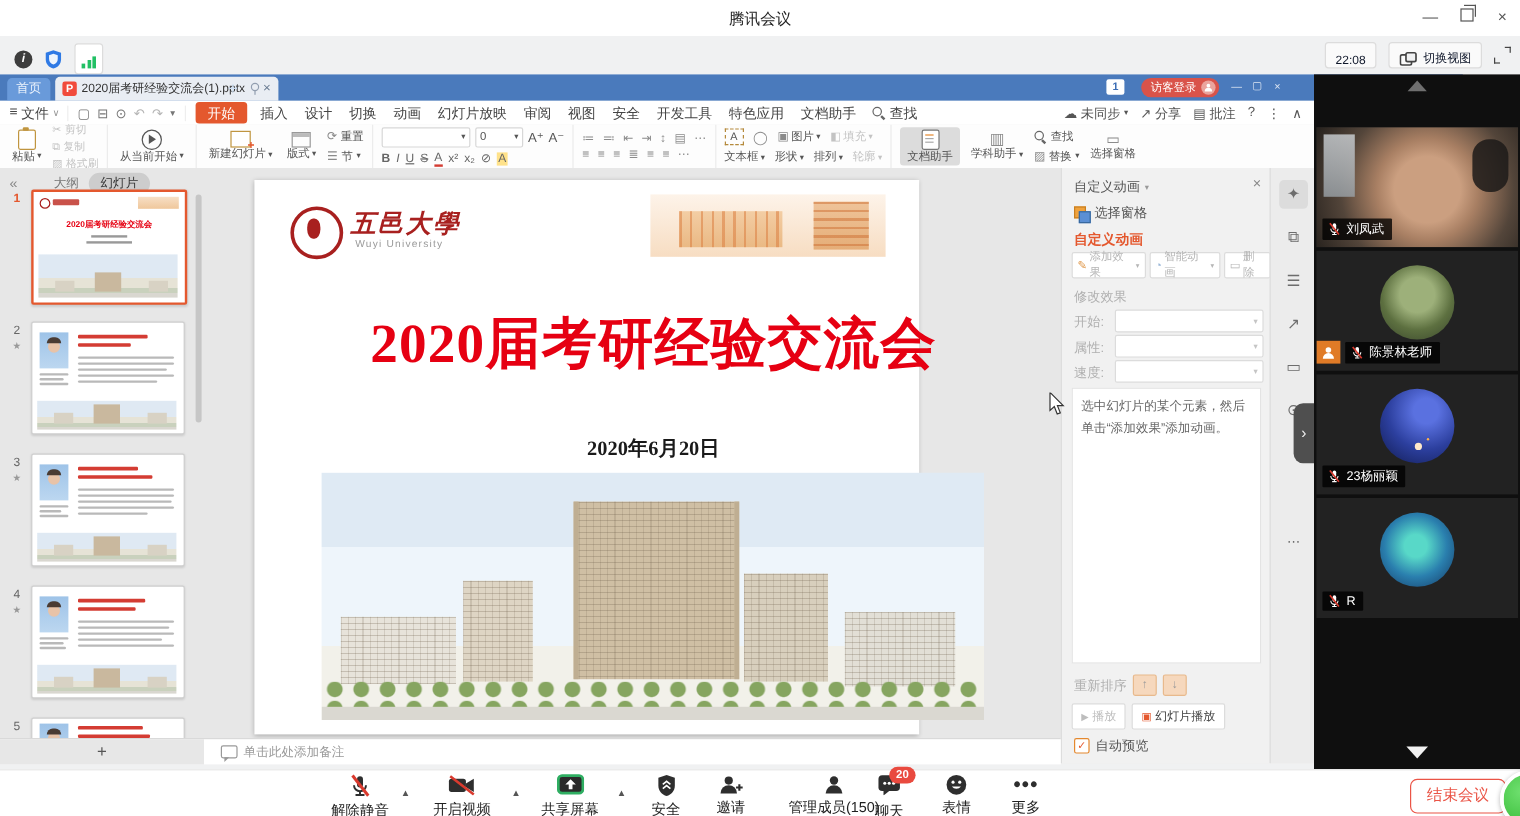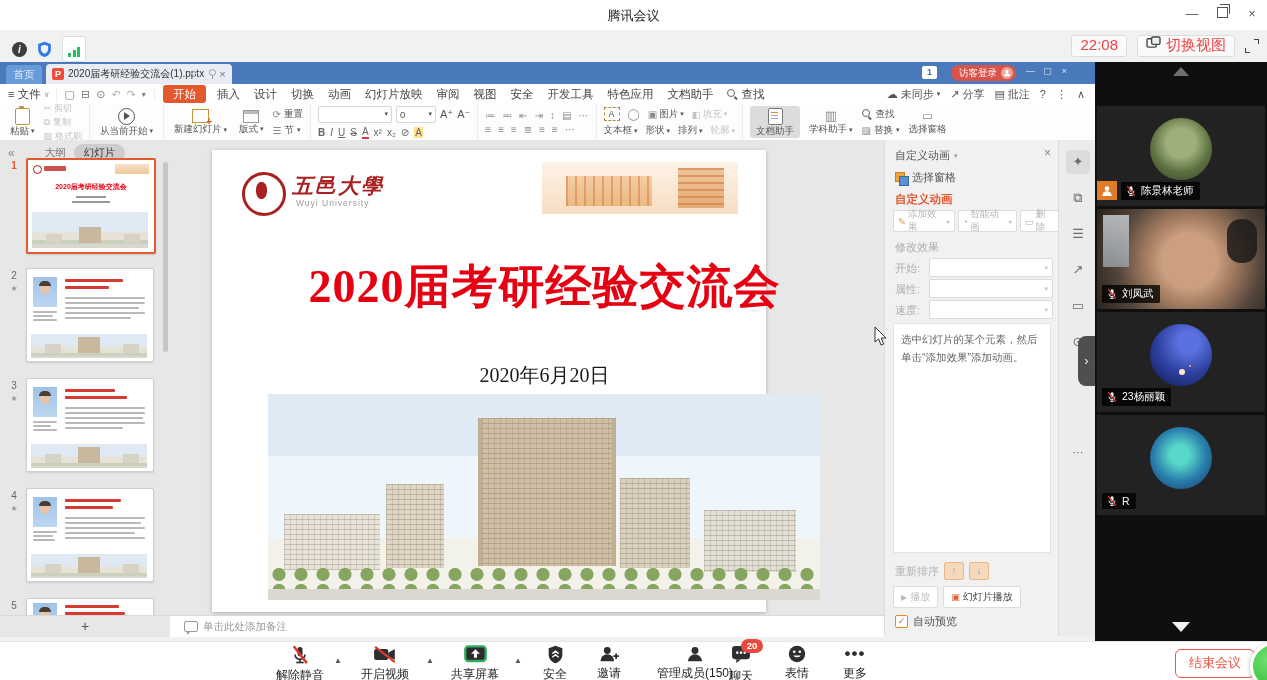--- a/index.html
+++ b/index.html
@@ -9,21 +9,21 @@
   .abs{position:absolute}
   .flex{display:flex;align-items:center}
   .col{display:flex;flex-direction:column}
   
   #titlebar{left:0;top:0;width:1267px;height:30px;background:#ffffff;border-bottom:1px solid #e9e9e9}
   #titlebar .title{left:50%;top:7px;transform:translateX(-50%);font-size:13px;color:#222}
   .winbtn{width:22px;height:18px;text-align:center;line-height:18px;color:#555;font-size:13px}
   .restore-ic{position:relative;width:9px;height:9px;border:1px solid #555;display:inline-block}
   .restore-ic::before{content:"";position:absolute;left:2px;top:-4px;width:9px;height:9px;border:1px solid #555;border-bottom:none;border-left:none}
   #meetbar{left:0;top:30px;width:1267px;height:32px;background:#f0f1f2}
-  .mb-chip{height:20px;border:1px solid #dcdcdc;background:#fafafa;border-radius:3px;padding:0 8px;font-size:15px;color:#ef4444;display:flex;align-items:flex-start;gap:5px}
+  .mb-chip{height:20px;border:1px solid #dcdcdc;background:#fafafa;border-radius:3px;padding:0 8px;font-size:10px;color:#0f172a;display:flex;align-items:flex-end;gap:5px}
   .infoc{width:15px;height:15px;border-radius:50%;background:#3d3d3d;color:#fff;font-size:10px;font-style:italic;font-weight:bold;text-align:center;line-height:15px}
   .sigbox{width:22px;height:20px;border:1px solid #dcdcdc;border-radius:3px;background:#fff;display:flex;align-items:flex-end;justify-content:center;gap:1.5px;padding-bottom:4px}
   .sigbox i{display:block;width:3px;background:#21c064}
   .fs2::before{content:"";position:absolute;right:0;top:0;width:4px;height:4px;border:1.6px solid #444;border-left:none;border-bottom:none}
   .fs2::after{content:"";position:absolute;left:0;bottom:0;width:4px;height:4px;border:1.6px solid #444;border-right:none;border-top:none}
   
   #wps{left:0;top:62px;width:1095px;height:574px;background:#fff}
   #tabbar{left:0;top:0;width:1219px;height:22px;background:#4a7abc}
   .hometab{left:6px;top:3px;height:19px;width:36px;background:#699ada;color:#eaf2fc;border-radius:4px 4px 0 0;font-size:10.5px;text-align:center;line-height:19px}
   .doctab{left:46px;top:2px;height:20px;background:#e9edf3;border-radius:4px 4px 0 0;display:flex;align-items:center;padding:0 6px;gap:4px;font-size:10px;color:#333}
@@ -93,21 +93,21 @@
   #slidecard{position:absolute;left:42px;top:10px;width:554px;height:462px;background:#fff;box-shadow:0 1px 4px rgba(0,0,0,.25)}
   .ring{position:absolute;left:30px;top:22px;width:38px;height:38px;border:3px solid #a8201f;border-radius:50%;background:#fff}
   .ring::after{content:"";position:absolute;left:11px;top:7px;width:11px;height:17px;background:#a8201f;border-radius:45%}
   .unicn{position:absolute;left:80px;top:22px;font-family:"Liberation Serif","DejaVu Serif",serif;font-size:21px;font-weight:bold;color:#a8201f;letter-spacing:2px;font-style:italic}
   .unien{position:absolute;left:84px;top:48px;font-size:8.5px;color:#9a9a9a;letter-spacing:1px}
   .sketch{position:absolute;right:28px;top:12px;width:196px;height:52px;background:linear-gradient(180deg,#fdf3e9,#f7ddc2);overflow:hidden}
   .sketch::before{content:"";position:absolute;left:24px;top:14px;width:86px;height:30px;background:repeating-linear-gradient(90deg,rgba(219,126,64,.55) 0 2px,#0000 2px 9px),linear-gradient(#f3cda4,#eab984)}
   .sketch::after{content:"";position:absolute;right:14px;top:6px;width:46px;height:40px;background:repeating-linear-gradient(rgba(205,110,50,.5) 0 2px,#0000 2px 7px),linear-gradient(#efc49a,#e5ad77)}
   .stitle{position:absolute;left:0;top:106px;width:665px;text-align:center;font-family:"Liberation Serif","DejaVu Serif",serif;font-size:46px;font-weight:bold;color:#e60012;letter-spacing:1px}
   .sdept{position:absolute;left:0;top:190px;width:665px;text-align:center;font-family:"Liberation Serif","DejaVu Serif",serif;font-size:17px;font-weight:bold;color:#1a1a1a}
-  .sdate{position:absolute;left:0;top:212px;width:665px;text-align:center;font-family:"Liberation Serif","DejaVu Serif",serif;font-size:20px;font-weight:normal;color:#1a1a1a}
+  .sdate{position:absolute;left:0;top:212px;width:665px;text-align:center;font-family:"Liberation Serif","DejaVu Serif",serif;font-size:17px;font-weight:bold;color:#1a1a1a}
   .photo{position:absolute;left:56px;top:244px;width:552px;height:206px;background:linear-gradient(#dfeaf4 0 30%,#eef5fb 30% 70%,#f2f1ea 70%);overflow:hidden}
   .bld{position:absolute;background-image:repeating-linear-gradient(rgba(110,95,75,.28) 0 1px,#0000 1px 5px),repeating-linear-gradient(90deg,rgba(110,95,75,.18) 0 1px,#0000 1px 6px)}
   .trees{position:absolute;left:0;bottom:10px;width:552px;height:22px;background-image:radial-gradient(circle at 50% 40%,#86a560 0 6px,#0000 7px);background-size:22px 16px}
   .road{position:absolute;left:0;bottom:0;width:552px;height:11px;background:#dad8d1}
   .splitter{position:absolute;left:876px;top:16px;width:7px;height:52px;background:#fff;border:1px solid #d0d0d0;border-radius:4px}
   
   #animpanel{left:884px;top:0;width:174px;height:496px;background:#f1f1f1;border-left:1px solid #ddd;font-size:11px;color:#555}
   .ap-head{position:absolute;left:10px;top:8px;display:flex;gap:4px;align-items:center;color:#555}
   .ap-x{position:absolute;right:8px;top:6px;color:#888;font-size:12px}
   .selpane-ic{position:relative;width:12px;height:12px}
@@ -720,43 +720,43 @@
         <span class="bubble"></span>
         <span>单击此处添加备注</span>
       </div>
     </div>
   </div>
 
   <div id="people" class="abs">
     <div class="parrow" style="top:5px;border-left:8px solid #0000;border-right:8px solid #0000;border-bottom:9px solid #6f6f6f"></div>
     <div class="tiles">
       <div class="tile">
+        <div class="vid1"></div>
+        <div class="namechip">
+          <svg width="12" height="12">
+              <use href="#sym-mic-w"></use>
+            </svg>
+          <span>刘凤武</span>
+        </div>
+      </div>
+      <div class="tile">
         <div class="avcircle av2"></div>
         <div class="hostbadge">
             <svg width="12" height="12">
               <use href="#sym-person-w"></use>
             </svg>
           </div>
         <div class="namechip" style="left:24px">
           <svg width="12" height="12">
               <use href="#sym-mic-w"></use>
             </svg>
           <span>陈景林老师</span>
         </div>
       </div>
       <div class="tile">
-        <div class="vid1"></div>
-        <div class="namechip">
-          <svg width="12" height="12">
-              <use href="#sym-mic-w"></use>
-            </svg>
-          <span>刘凤武</span>
-        </div>
-      </div>
-      <div class="tile">
         <div class="avcircle av3"></div>
         <div class="namechip">
           <svg width="12" height="12">
               <use href="#sym-mic-w"></use>
             </svg>
           <span>23杨丽颖</span>
         </div>
       </div>
       <div class="tile">
         <div class="avcircle av5"></div>

